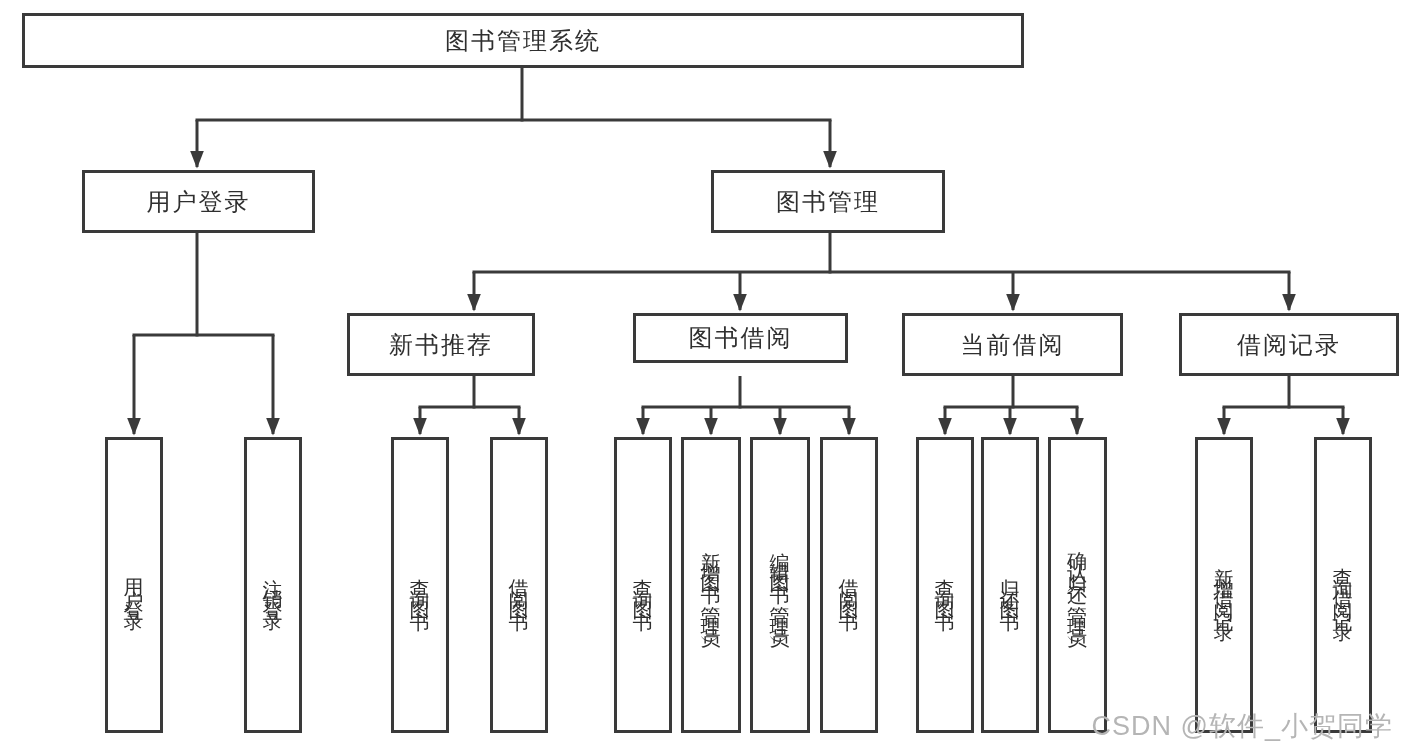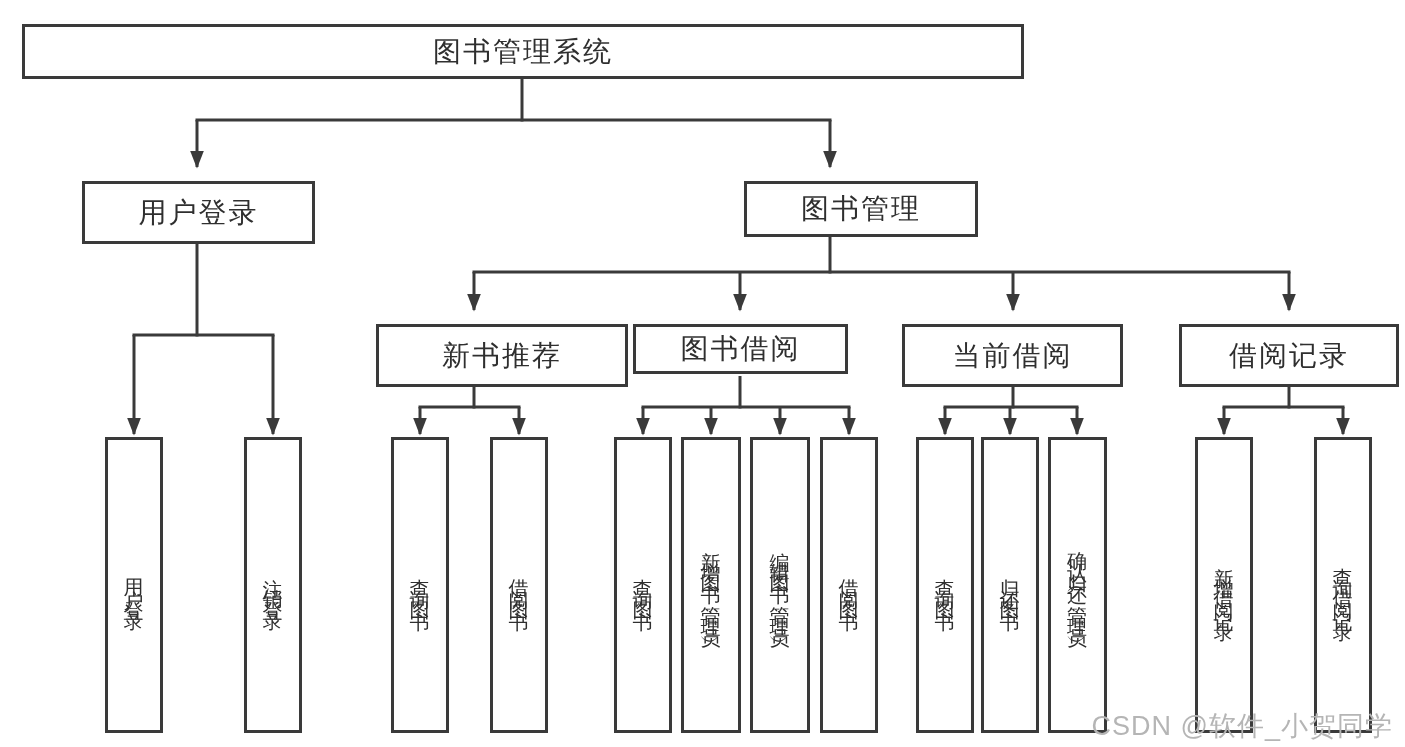--- a/index.html
+++ b/index.html
@@ -35,24 +35,23 @@
     border: 3px solid var(--box-border, #3a3a3a);
     background: var(--box-fill, #ffffff);
     color: var(--text, #2f2f2f);
     display: flex;
     align-items: center;
     justify-content: center;
     z-index: 2;
     text-align: center;
   }
   .box.h {
-    font-size: 28px;
+    font-size: 24px;
     letter-spacing: 2px;
     white-space: nowrap;
-    margin-top: 11px;
   }
   .box.v {
     writing-mode: vertical-rl;
     text-orientation: mixed;
     font-size: 20px;
     line-height: 1;
     letter-spacing: 11px;
   }
   .watermark {
     position: absolute;
@@ -114,23 +113,23 @@
 
     <line class="cline" x1="1289" y1="376" x2="1289" y2="408.5"></line>
     <line class="cline" x1="1222.5" y1="407" x2="1344.5" y2="407"></line>
     <line class="cline" x1="1224" y1="407" x2="1224" y2="434" marker-end="url(#arr)"></line>
     <line class="cline" x1="1343" y1="407" x2="1343" y2="434" marker-end="url(#arr)"></line>
   </svg>
 
   <div class="box h" style="left:22px;top:13px;width:1002px;height:55px;">图书管理系统</div>
 
   <div class="box h" style="left:82px;top:170px;width:233px;height:63px;">用户登录</div>
-  <div class="box h" style="left:744px;top:170px;width:234px;height:56px;font-family:Liberation Serif, serif;">图书管理</div>
+  <div class="box h" style="left:711px;top:170px;width:234px;height:63px;font-family:Liberation Serif, serif;">图书管理</div>
 
-  <div class="box h" style="left:376px;top:313px;width:252px;height:63px;">新书推荐</div>
+  <div class="box h" style="left:347px;top:313px;width:188px;height:63px;">新书推荐</div>
   <div class="box h" style="left:633px;top:313px;width:215px;height:50px;">图书借阅</div>
   <div class="box h" style="left:902px;top:313px;width:221px;height:63px;">当前借阅</div>
   <div class="box h" style="left:1179px;top:313px;width:220px;height:63px;">借阅记录</div>
 
   <div class="box v" style="left:105px;top:437px;width:58px;height:296px;">用户登录</div>
   <div class="box v" style="left:244px;top:437px;width:58px;height:296px;">注销登录</div>
 
   <div class="box v" style="left:391px;top:437px;width:58px;height:296px;">查询图书</div>
   <div class="box v" style="left:490px;top:437px;width:58px;height:296px;">借阅图书</div>
 

